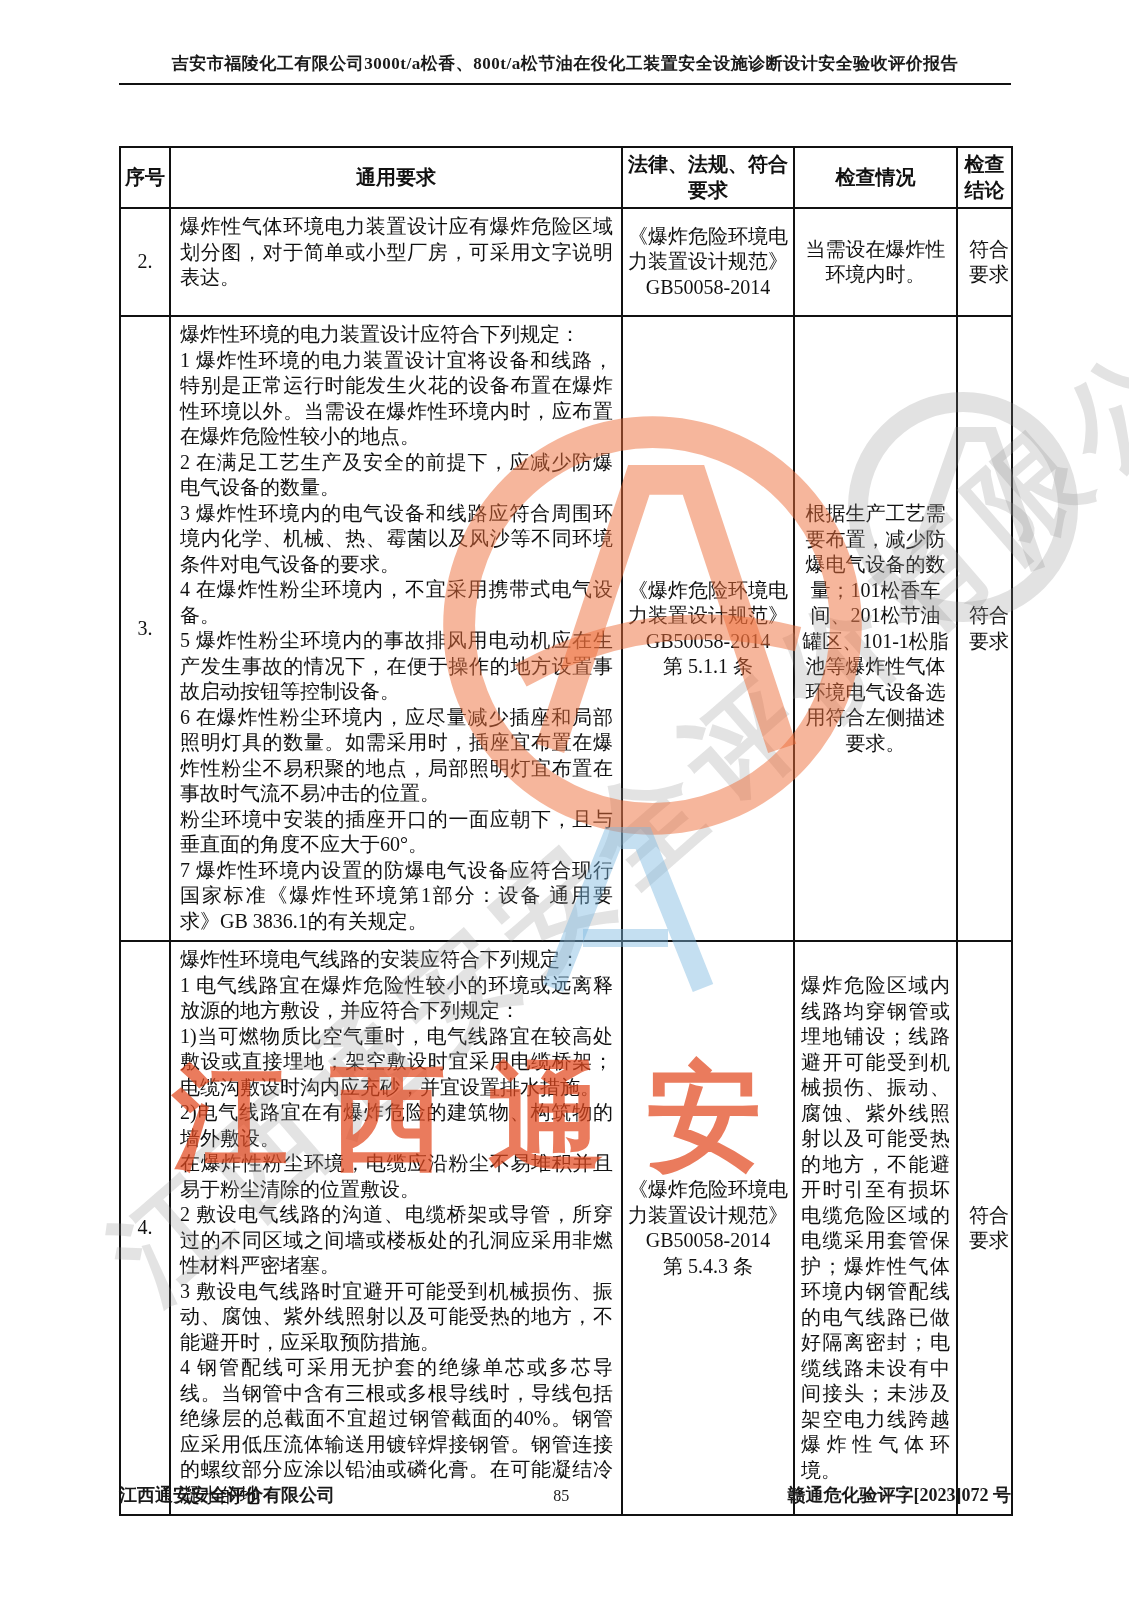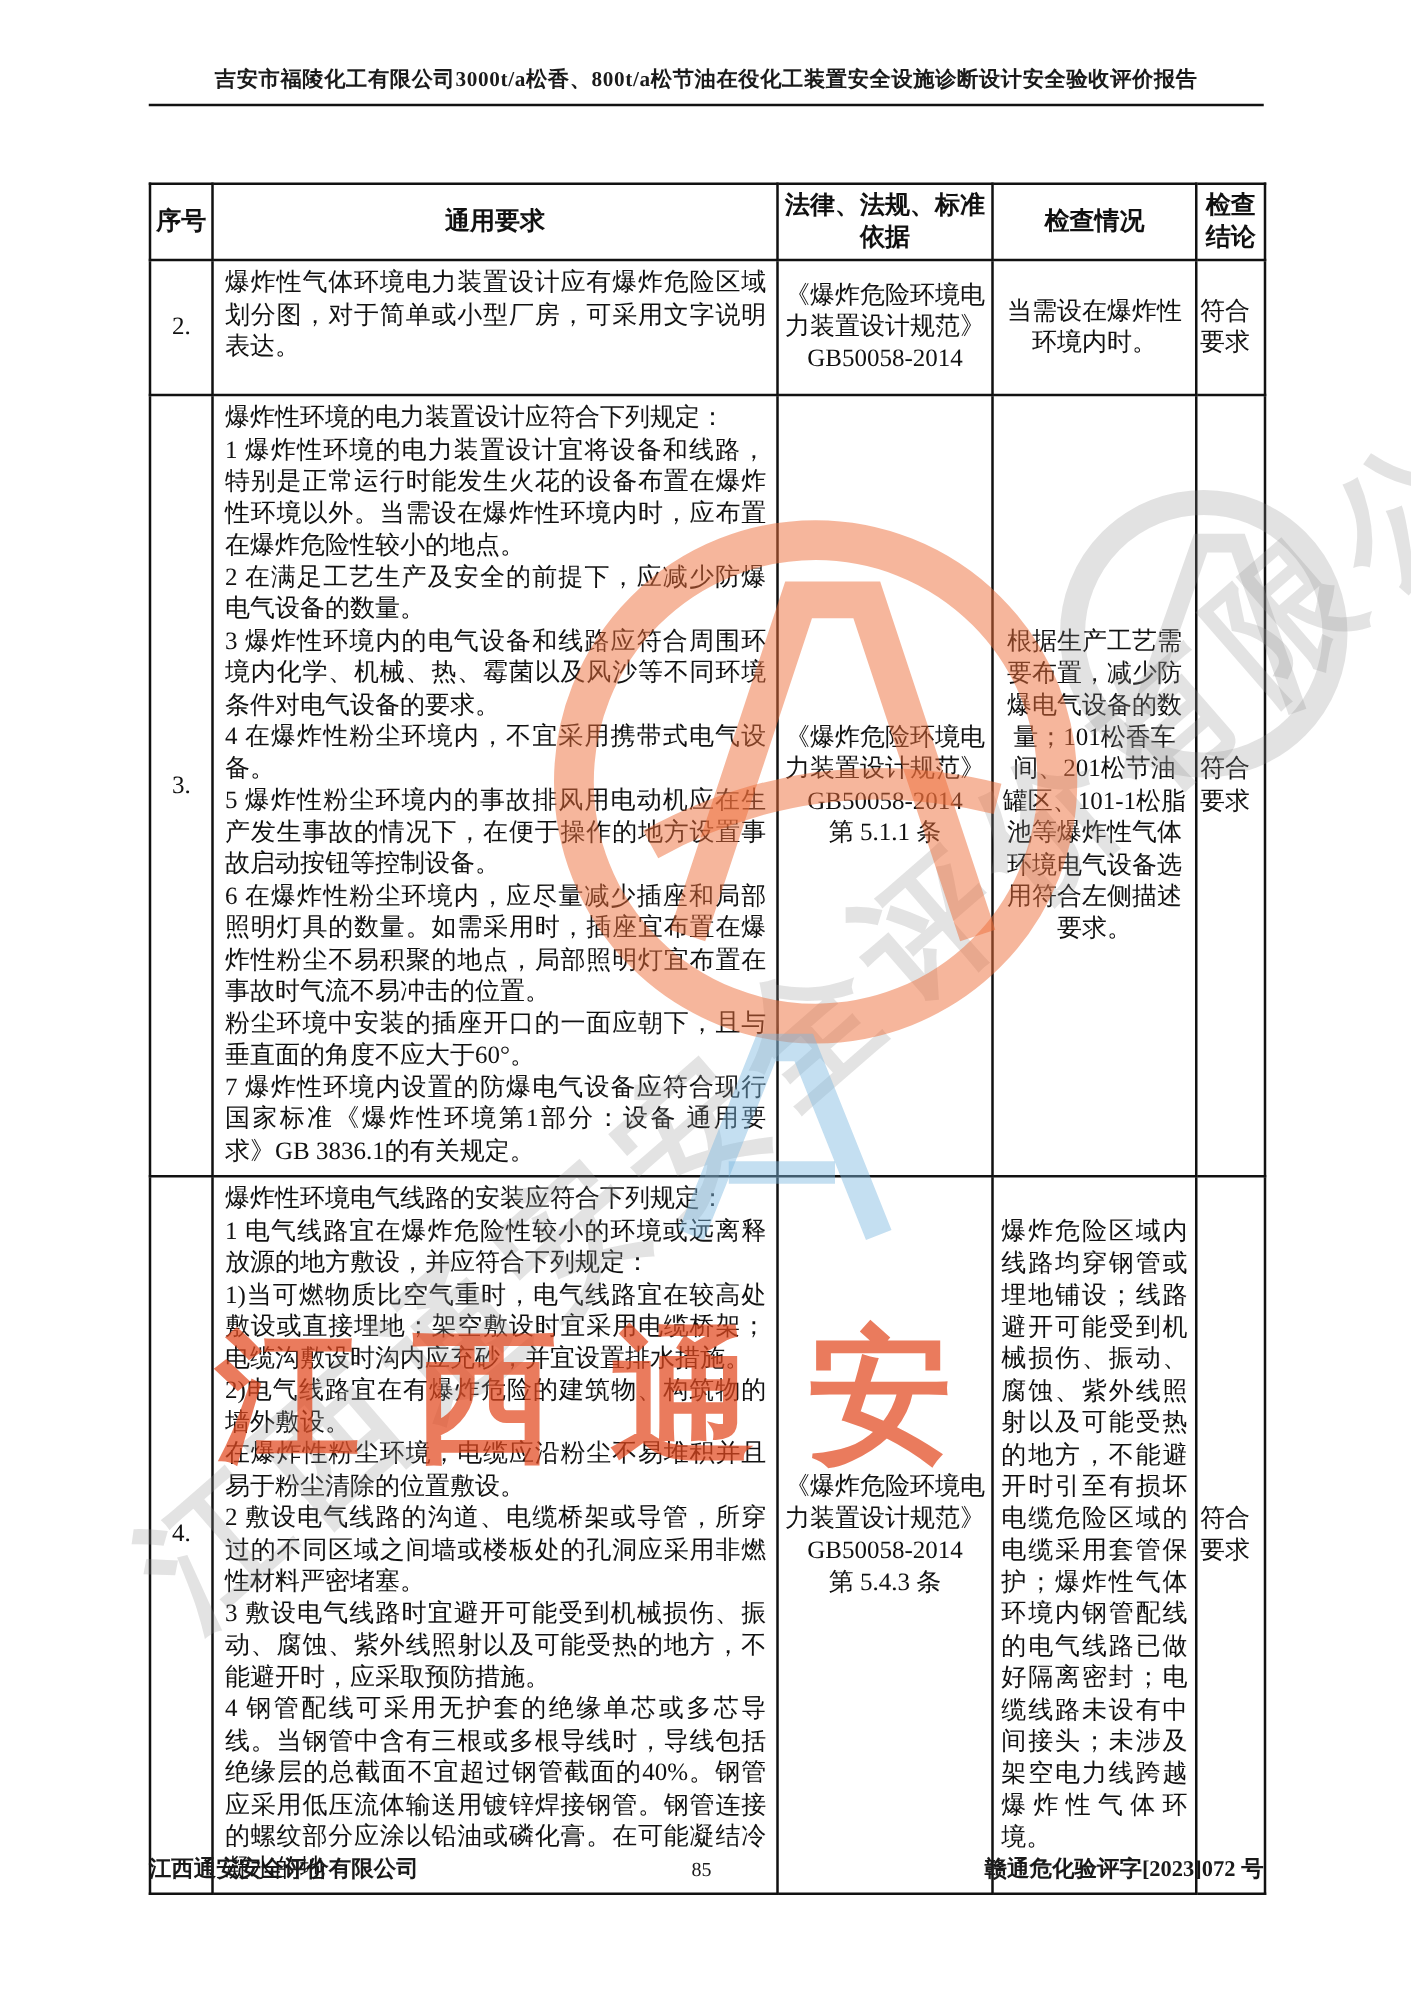--- a/index.html
+++ b/index.html
@@ -58,21 +58,21 @@
     white-space:pre-line;
   }
   td.c-situation {
     vertical-align:middle;
     padding:4px 6px;
     white-space:pre-line;
   }
   td.c-situation.center { text-align:center; }
   td.c-situation.just   { text-align:justify;border-radius:13px; }
   td.c-conclusion {
-    text-align:left; vertical-align:middle; padding:2px;
+    text-align:right; vertical-align:middle; padding:2px;
   }
   tr.r2 { height:108px; }
   tr.r3 { height:612px; }
   tr.r4 { height:548px; }
   
   .doc-footer {
     position:absolute; left:119px; top:1483px; width:892px;
     display:flex; justify-content:space-between; align-items:baseline;
     font-size:18px; font-weight:bold;
     z-index:2;
@@ -118,21 +118,21 @@
       <col style="width:50px">
       <col style="width:452px">
       <col style="width:172px">
       <col style="width:163px">
       <col style="width:55px">
     </colgroup>
     <thead>
       <tr>
         <th>序号</th>
         <th>通用要求</th>
-        <th>法律、法规、标准依据</th>
+        <th>法律、法规、符合要求</th>
         <th>检查情况</th>
         <th>检查结论</th>
       </tr>
     </thead>
     <tbody>
       <tr class="r2">
         <td class="c-no">2.</td>
         <td class="c-content">爆炸性气体环境电力装置设计应有爆炸危险区域划分图，对于简单或小型厂房，可采用文字说明表达。</td>
         <td class="c-basis">《爆炸危险环境电力装置设计规范》GB50058-2014</td>
         <td class="c-situation center">当需设在爆炸性环境内时。</td>

